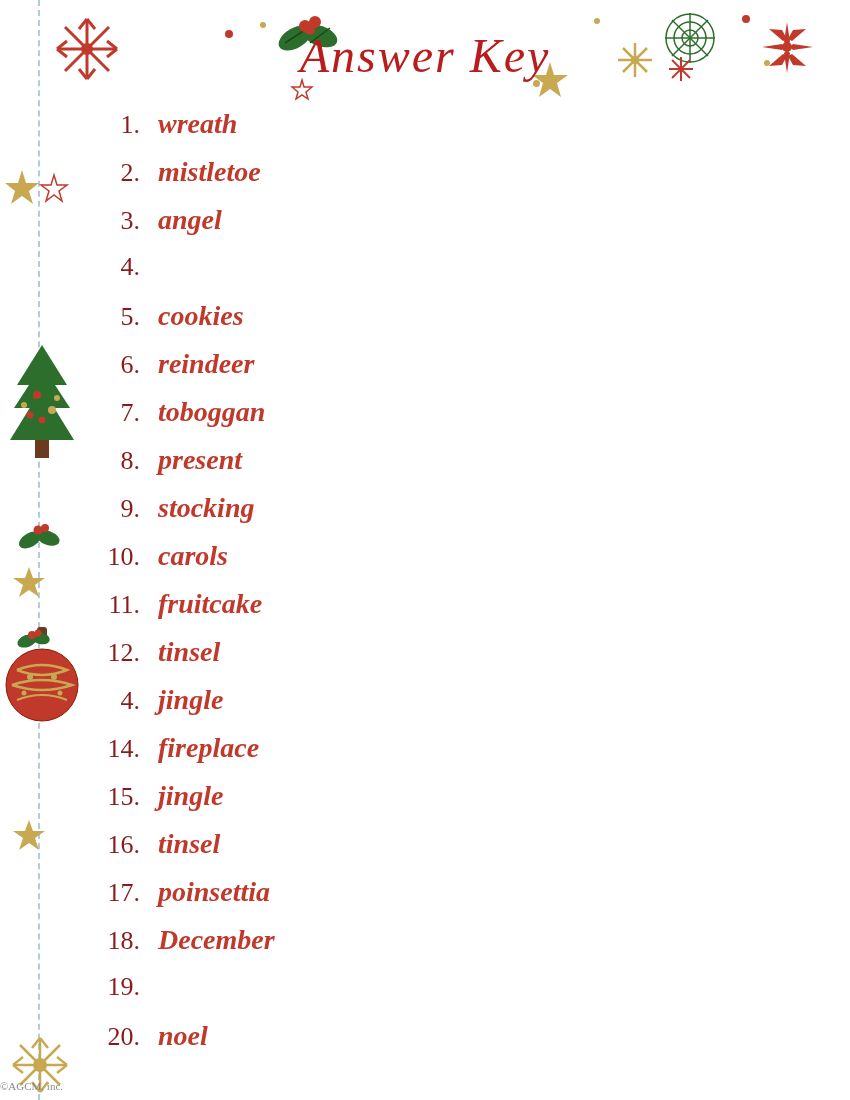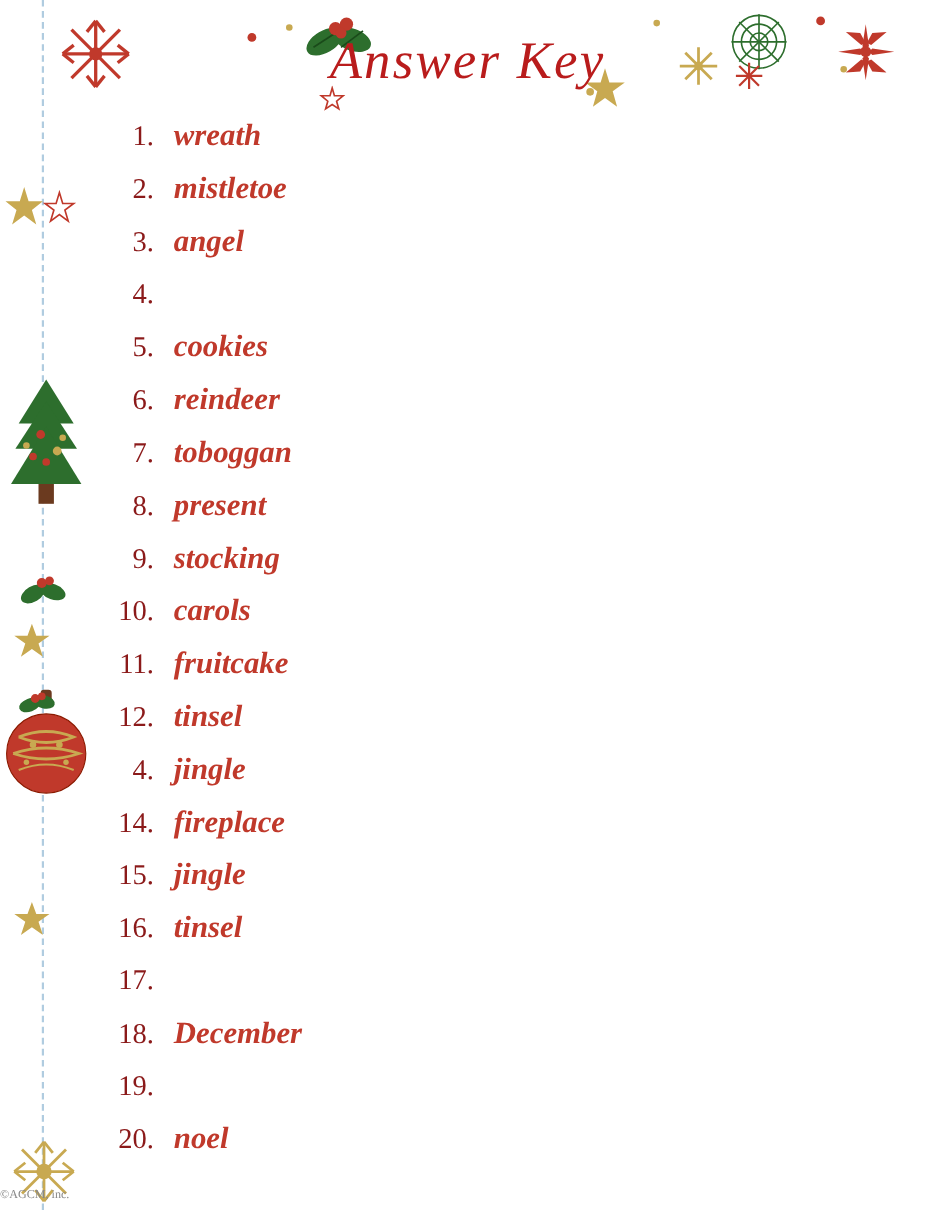--- a/index.html
+++ b/index.html
@@ -372,20 +372,21 @@
       <div class="answer-item">
         <span class="answer-number">15.</span>
         <span class="answer-word">jingle</span>
       </div>
       <div class="answer-item">
         <span class="answer-number">16.</span>
         <span class="answer-word">tinsel</span>
       </div>
       <div class="answer-item">
         <span class="answer-number">17.</span>
+        <span class="answer-word">poinsettia</span>
       </div>
       <div class="answer-item">
         <span class="answer-number">18.</span>
         <span class="answer-word">December</span>
       </div>
       <div class="answer-item">
         <span class="answer-number">19.</span>
       </div>
       <div class="answer-item">
         <span class="answer-number">20.</span>

